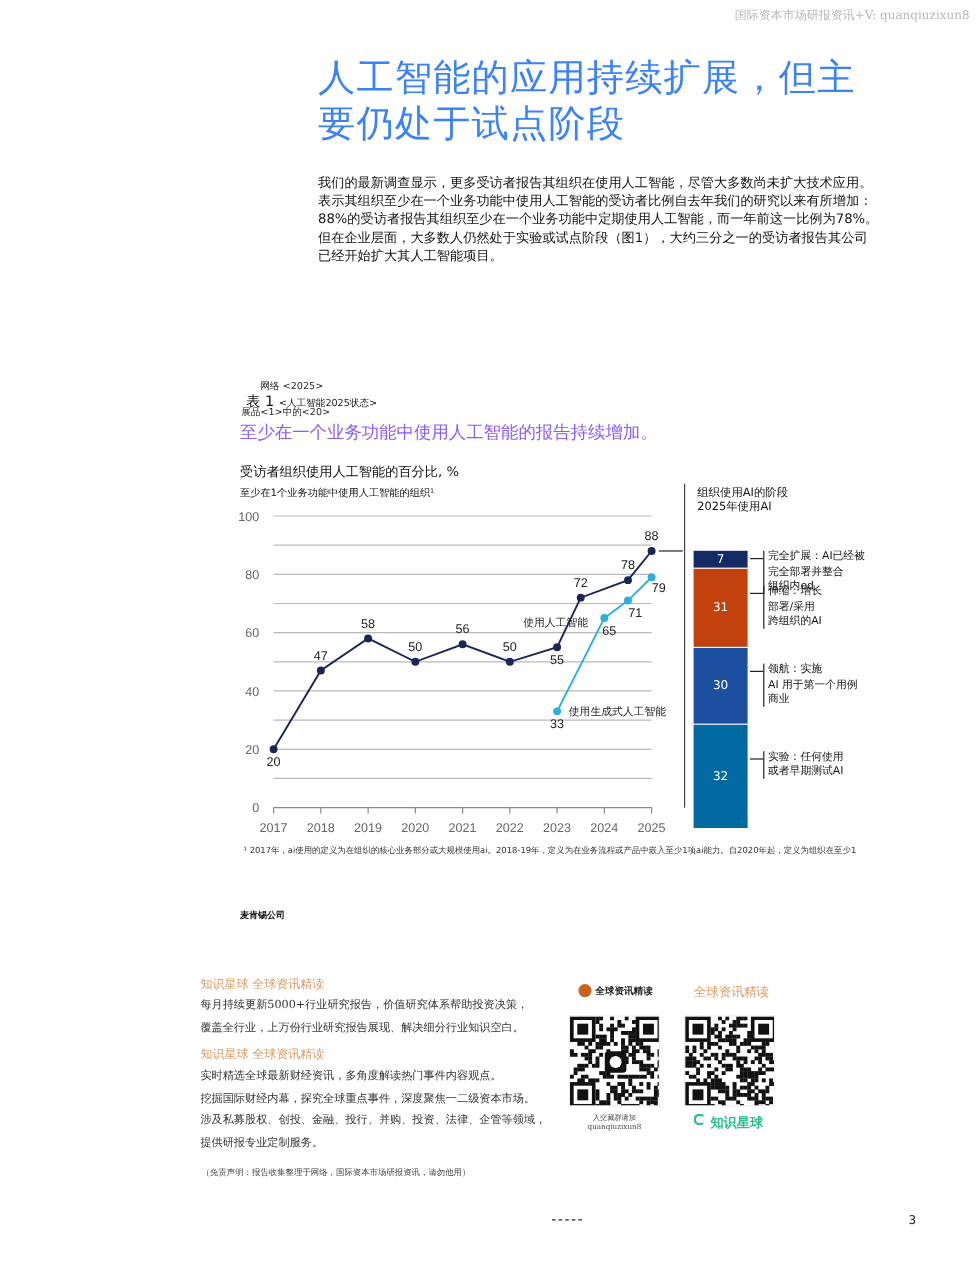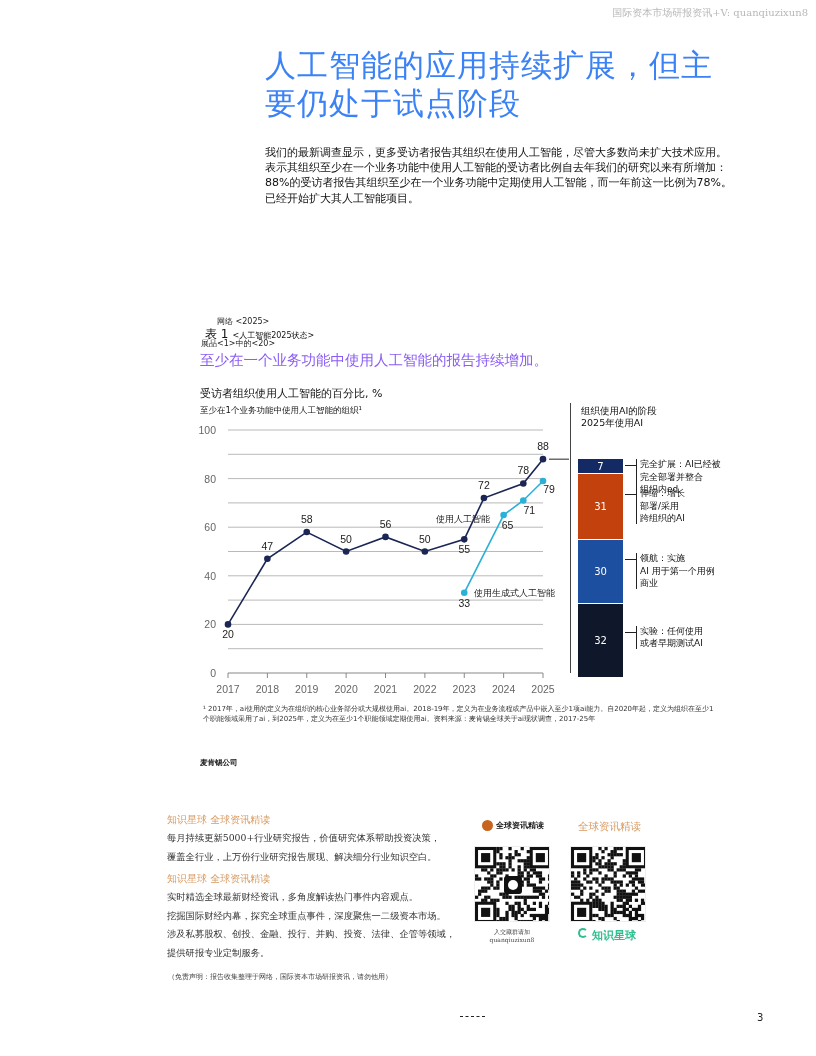--- a/index.html
+++ b/index.html
@@ -35,20 +35,21 @@
 
 <div class="abs page-title">
   <div>人工智能的应用持续扩展，但主</div>
   <div>要仍处于试点阶段</div>
 </div>
 
 <div class="abs intro">
   <p>我们的最新调查显示，更多受访者报告其组织在使用人工智能，尽管大多数尚未扩大技术应用。</p>
   <p>表示其组织至少在一个业务功能中使用人工智能的受访者比例自去年我们的研究以来有所增加：</p>
   <p>88%的受访者报告其组织至少在一个业务功能中定期使用人工智能，而一年前这一比例为78%。</p>
+  <p>但在企业层面，大多数人仍然处于实验或试点阶段（图1），大约三分之一的受访者报告其公司</p>
   <p>已经开始扩大其人工智能项目。</p>
 </div>
 
 <div class="abs tiny" style="left:205px; top:316px;padding-left:12px;">网络 &lt;2025&gt;</div>
 <div class="abs exhibit-label">
   <span>表 1</span><span class="sub">&lt;人工智能2025状态&gt;</span>
 </div>
 <div class="abs tiny" style="left:201px; top:338px;">展品&lt;1&gt;中的&lt;20&gt;</div>
 <div class="abs chart-title">至少在一个业务功能中使用人工智能的报告持续增加。</div>
 <div class="abs chart-subtitle">受访者组织使用人工智能的百分比, %</div>
@@ -128,27 +129,26 @@
     <text x="474" y="596" font-size="9" fill="#222" font-family="DejaVu Sans, sans-serif">使用生成式人工智能</text>
     <line x1="549" x2="569" y1="459.15999999999997" y2="459.15999999999997" stroke="#222" stroke-width="1"></line>
   </svg>
 
 <div class="abs" style="left:570px; top:403px; width:1px; height:270px; background:#444;"></div>
 
 <div class="abs" id="stage-bar" style="left:578px; top:459px; width:45px; height:214px;">
     <div class="stage-seg" style="top: 0px; height: 14px; background: rgb(20, 42, 100);">7</div>
     <div class="stage-seg" style="top: 15px; height: 65px; background: #c2410c;">31</div>
     <div class="stage-seg" style="top: 81px; height: 63px; background: rgb(29, 79, 160);">30</div>
-    <div class="stage-seg" style="top: 145px; height: 73px; background: #0f172a;">32</div>
+    <div class="stage-seg" style="top: 145px; height: 86px; background: #0369a1;">32</div>
   </div>
 <div id="stage-labels"></div>
 
 <div class="abs footnote">
   <div style="white-space:nowrap;">¹  2017年，ai使用的定义为在组织的核心业务部分或大规模使用ai。2018-19年，定义为在业务流程或产品中嵌入至少1项ai能力。自2020年起，定义为组织在至少1</div>
-  <div style="white-space:nowrap;">个职能领域采用了ai，到2025年，定义为在至少1个职能领域定期使用ai。资料来源：麦肯锡全球关于ai现状调查，2017-25年</div>
 </div>
 <div class="abs source-co">麦肯锡公司</div>
 
 <div class="abs" style="left:167px; top:813px;">
   <div class="promo-title">知识星球   全球资讯精读</div>
   <div class="promo-text" style="margin-top:2px;">每月持续更新5000+行业研究报告，价值研究体系帮助投资决策，</div>
   <div class="promo-text">覆盖全行业，上万份行业研究报告展现、解决细分行业知识空白。</div>
 </div>
 <div class="abs" style="left:167px; top:872px;">
   <div class="promo-title">知识星球   全球资讯精读</div>

